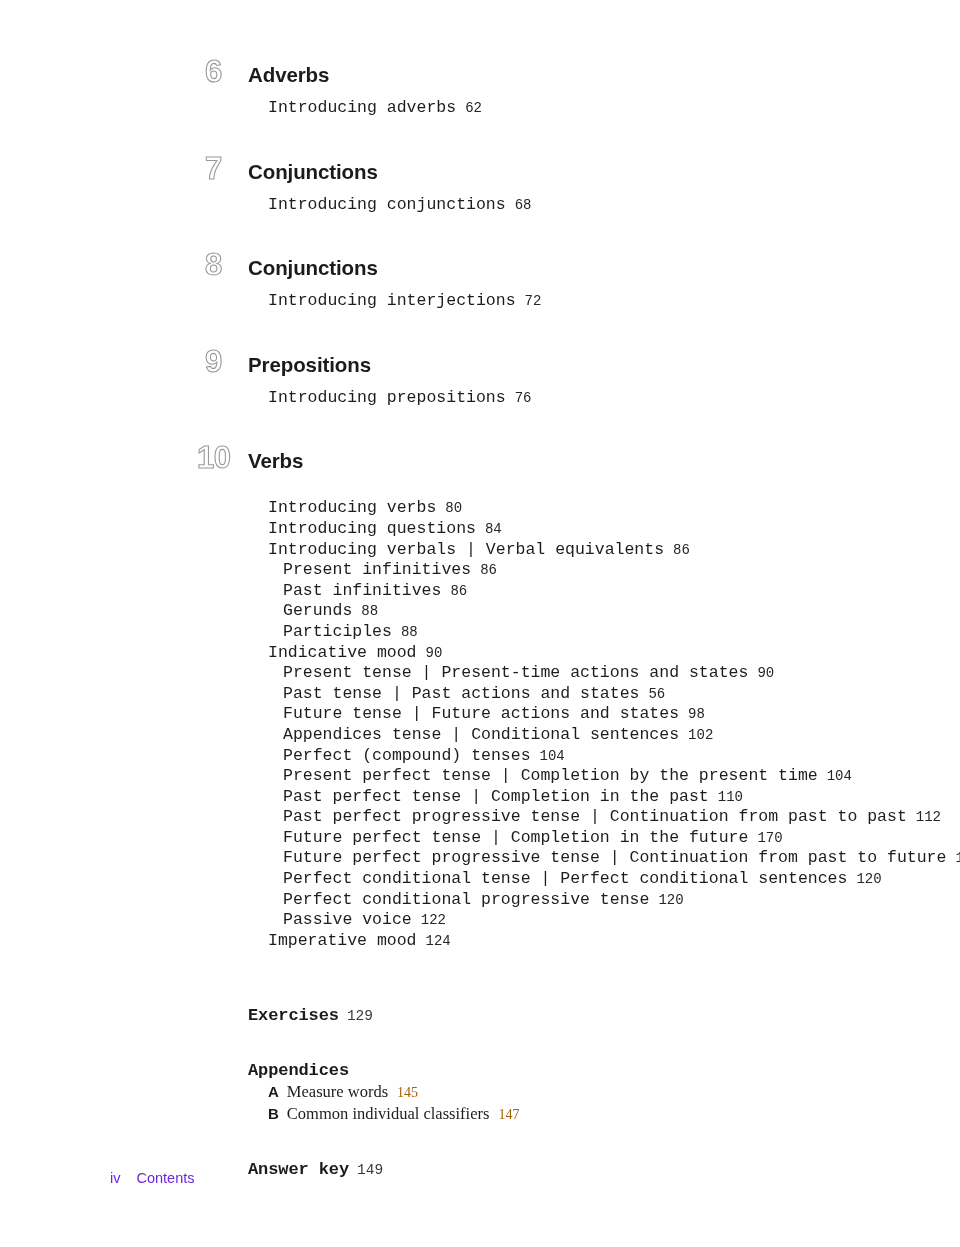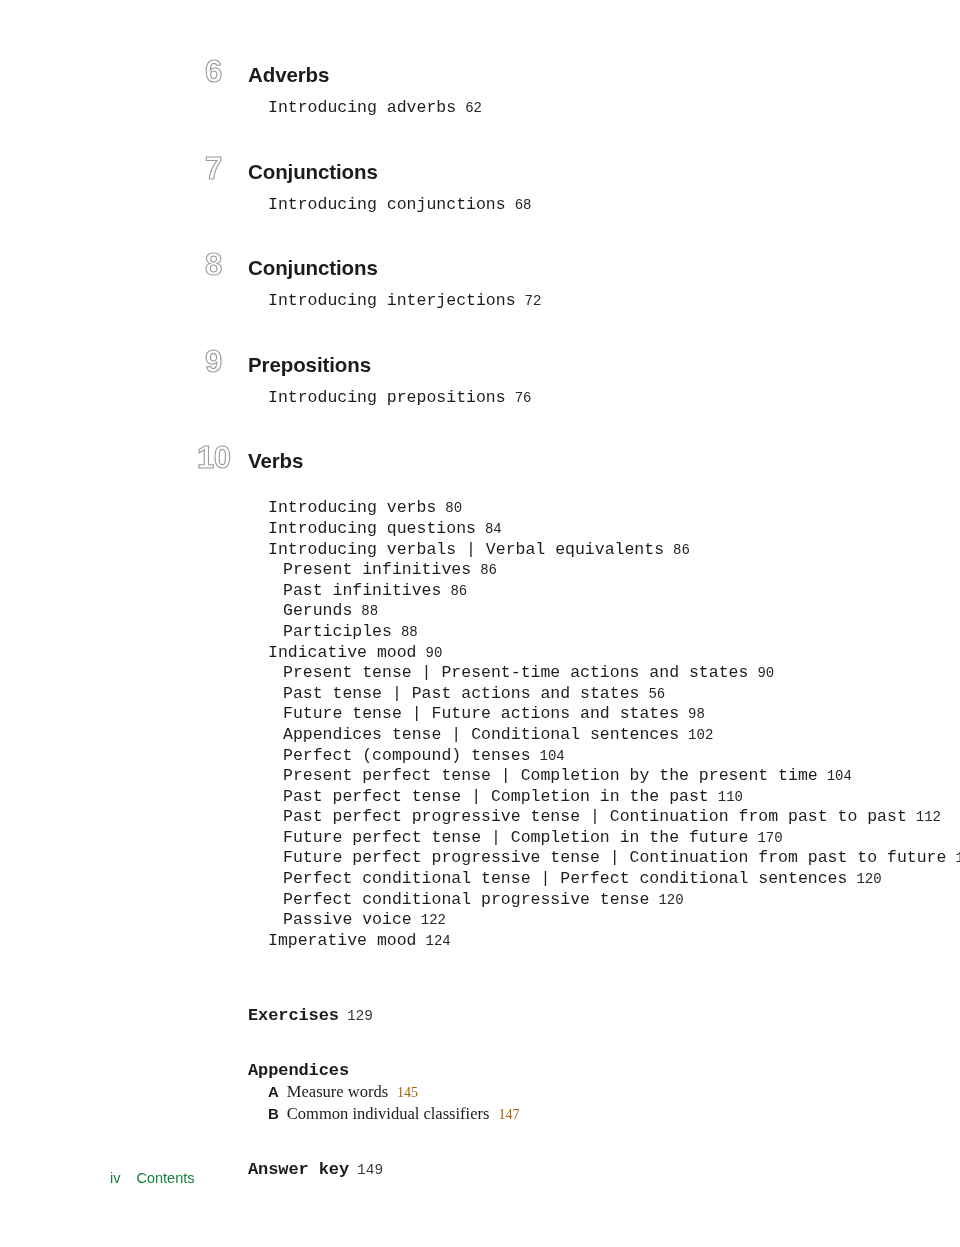--- a/index.html
+++ b/index.html
@@ -125,21 +125,21 @@
     padding-left: 9px;
   }
 
   
   .footer {
     position: absolute;
     left: 110px;
     top: 1170px;
     font-family: "Liberation Sans", "DejaVu Sans", sans-serif;
     font-size: 14.5px;
-    color: #15803d;
+    color: #6d28d9;
     white-space: nowrap;
   }
   .footer .folio { padding-right: 16px; }
 
   .content {
     position: absolute;
     left: 205px;
     top: 58px;
     width: 700px;
   }

